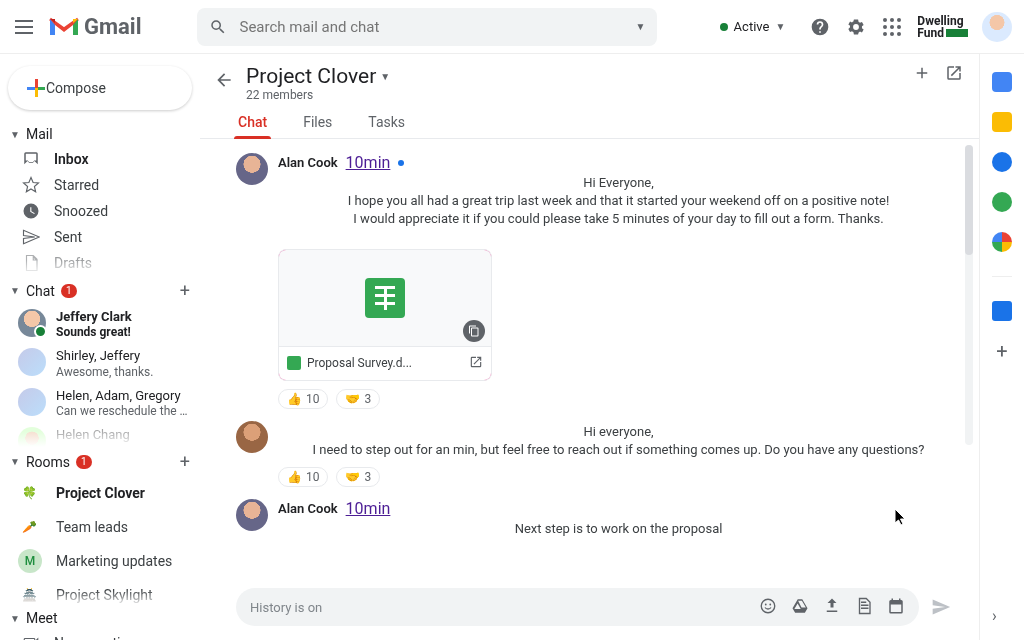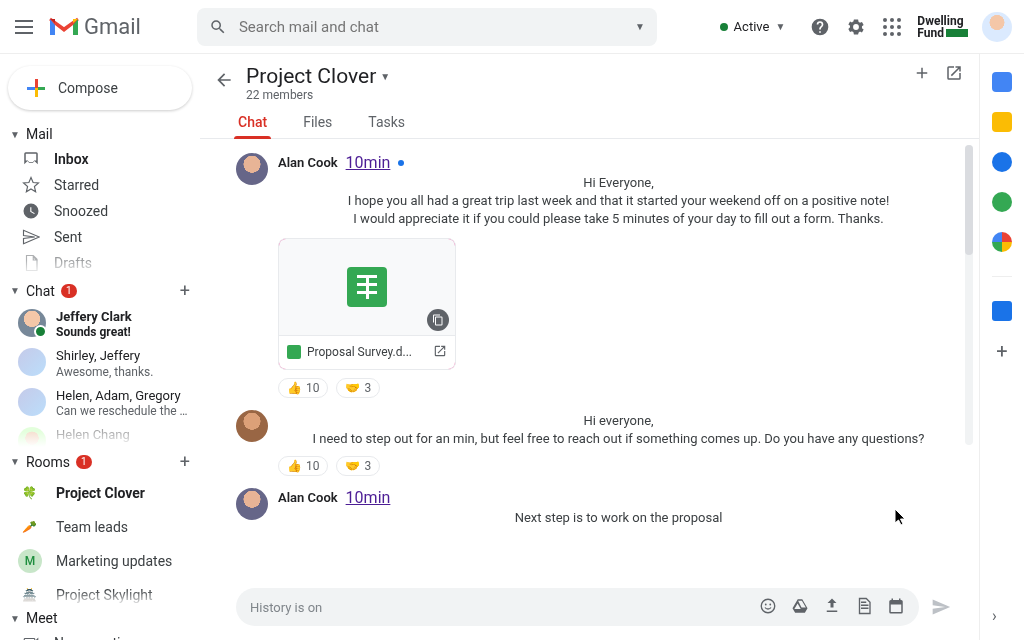--- a/index.html
+++ b/index.html
@@ -5,38 +5,38 @@
   * { box-sizing: border-box; margin: 0; padding: 0; font-family: "Google Sans", Roboto, Arial, sans-serif; }
   body { width: 1024px; height: 640px; overflow: hidden; background: #fff; color: #202124; font-size: 14px; }
   .header { height: 54px; display: flex; align-items: center; padding: 0 12px; border-bottom: 1px solid #eee; gap: 8px;}
   .menu-icon { width: 24px; height: 24px; display:flex; align-items:center; justify-content:center; cursor:pointer; color:#5f6368;}
   .menu-icon div { width:18px; height:2px; background:#5f6368; position:relative;}
   .menu-icon div::before, .menu-icon div::after { content:""; position:absolute; width:18px; height:2px; background:#5f6368; left:0;}
   .menu-icon div::before { top:-6px;} .menu-icon div::after { top:6px;}
   .gmail-logo { display:flex; align-items:center; gap:4px; margin-left:4px; margin-right: 48px;}
   .gmail-m { width:32px; height:24px; position:relative; }
   .gmail-m svg { width:32px; height:24px;}
-  .gmail-text { font-size:22px; color:#5f6368; font-weight:400;text-align:right;}
+  .gmail-text { font-size:22px; color:#5f6368; font-weight:700;text-align:right;}
   .search-bar { flex: 0 0 460px; height:38px; background:#f1f3f4; border-radius:8px; display:flex; align-items:center; padding:0 12px; gap:12px;}
   .search-bar input { flex:1; border:none; background:transparent; font-size:15px; color:#5f6368; outline:none;}
   .search-dd { color:#5f6368; font-size:10px;}
   .header-right { margin-left:auto; display:flex; align-items:center; gap:14px;}
   .active-pill { display:flex; align-items:center; gap:6px; padding:4px 10px; color:#202124; font-size:13px;}
   .dot-green { width:8px; height:8px; background:#188038; border-radius:50%;}
   .hdr-icon { width:22px; height:22px; border-radius:50%; display:flex; align-items:center; justify-content:center; color:#5f6368; cursor:pointer;}
   .hdr-icon svg { width:20px; height:20px; fill:#5f6368;}
   .dots9 { display:grid; grid-template-columns:repeat(3,4px); grid-gap:3px; }
   .dots9 span { width:4px; height:4px; background:#5f6368; border-radius:50%;}
   .org-badge { font-weight:700; font-size:12px; line-height:1; text-align:left;}
   .org-badge .line2 { display:flex; align-items:center; gap:2px;}
   .org-badge .line2 .bar { width:22px; height:8px; background:#188038;}
   .avatar-hdr { width:30px; height:30px; border-radius:50%; background:#e8eaed; background: radial-gradient(circle at 50% 35%, #f4c7a8 30%, transparent 31%), linear-gradient(#dbeafe,#dbeafe); }
   .body { display:flex; height:calc(640px - 54px);}
   .sidebar { width:200px; padding-top:8px; position:relative; overflow:hidden;}
-  .compose { margin:4px 8px 12px 8px; height:44px; border-radius:22px; box-shadow:0 1px 3px rgba(0,0,0,0.2); display:flex; align-items:center; gap:12px; padding:0 18px; cursor:pointer; background:#fff;}
+  .compose { margin:4px 8px 12px 8px; height:44px; border-radius:22px; box-shadow:0 1px 3px rgba(0,0,0,0.2); display:flex; align-items:center; padding:0 18px; cursor:pointer; background:#fff;}
   .compose .plus { font-size:22px; width:20px; height:20px; position:relative;}
   .compose .plus::before, .compose .plus::after { content:""; position:absolute; background:linear-gradient(90deg,#ea4335 0 50%,#fbbc04 50% 100%);}
   .compose .plus::before { width:18px; height:3px; top:8.5px; left:1px; background:linear-gradient(90deg,#4285f4 0 50%,#34a853 50% 100%);}
   .compose .plus::after { width:3px; height:18px; top:1px; left:8.5px; background:linear-gradient(180deg,#ea4335 0 50%,#fbbc04 50% 100%);}
   .compose span { font-size:14px; color:#3c4043;}
   .section-hdr { display:flex; align-items:center; gap:6px; padding:4px 10px; font-size:14px; color:#202124; cursor:pointer;}
   .caret { font-size:10px; color:#5f6368;}
   .badge { background:#d93025; color:#fff; font-size:10px; border-radius:8px; padding:0 5px; line-height:14px;}
   .plus-btn { margin-left:auto; color:#5f6368; font-size:18px; cursor:pointer;}
   .nav-item { display:flex; align-items:center; gap:14px; padding:4px 10px 4px 22px; font-size:14px; color:#3c4043; cursor:pointer; border-radius:0 14px 14px 0;}
@@ -70,21 +70,21 @@
   .scroll-track { position:absolute; right:6px; top:6px; width:8px; height:300px; background:#f1f3f4; border-radius:4px;}
   .scroll-thumb { position:absolute; right:6px; top:6px; width:8px; height:110px; background:#dadce0; border-radius:4px;}
   .msg { display:flex; gap:10px; padding:6px 0;}
   .msg .mav { width:32px; height:32px; border-radius:50%; background:#e0e0e0; flex-shrink:0;}
   .msg .mcontent { flex:1;}
   .mhead { display:flex; align-items:center; gap:8px; font-size:13px;}
   .mhead .author { font-weight:600; color:#202124;}
   .mhead .time { color:#4c1d95; font-size:16px;text-decoration:underline;}
   .dot-blue { width:6px; height:6px; background:#1a73e8; border-radius:50%;}
   .mbody { font-size:13px; color:#3c4043; line-height:1.4; margin-top:2px;text-align:center;}
-  .attachment-card { width:178px; border:1px solid #e8eaed; border-radius:8px; margin-top:9px; background:#ec4899; overflow:hidden; position:relative;}
+  .attachment-card { width:214px; border:1px solid #e8eaed; border-radius:8px; margin-top:20px; background:#ec4899; overflow:hidden; position:relative;}
   .attachment-preview { height:96px; display:flex; align-items:center; justify-content:center; background:#f8f9fa;}
   .sheets-icon { width:40px; height:40px; background:#34a853; border-radius:4px; position:relative;}
   .sheets-icon::before, .sheets-icon::after { content:""; position:absolute; background:#fff;}
   .sheets-icon::before { left:10px; top:8px; width:20px; height:3px; box-shadow:0 8px 0 #fff, 0 16px 0 #fff, 0 -0px 0 #fff;}
   .sheets-icon::after { top:8px; left:18.5px; width:3px; height:24px;}
   .copy-badge { position:absolute; right:6px; bottom:38px; width:22px; height:22px; border-radius:50%; background:#5f6368; display:flex; align-items:center; justify-content:center;}
   .copy-badge svg { width:12px; height:12px; fill:#fff;}
   .attachment-bar { height:34px; border-top:1px solid #e8eaed; display:flex; align-items:center; gap:6px; padding:0 8px; font-size:12px; color:#3c4043; background:#fff;}
   .attachment-bar .mini-sheet { width:14px; height:14px; background:#34a853; border-radius:2px;}
   .attachment-bar .open-ext { margin-left:auto; cursor:pointer;}

